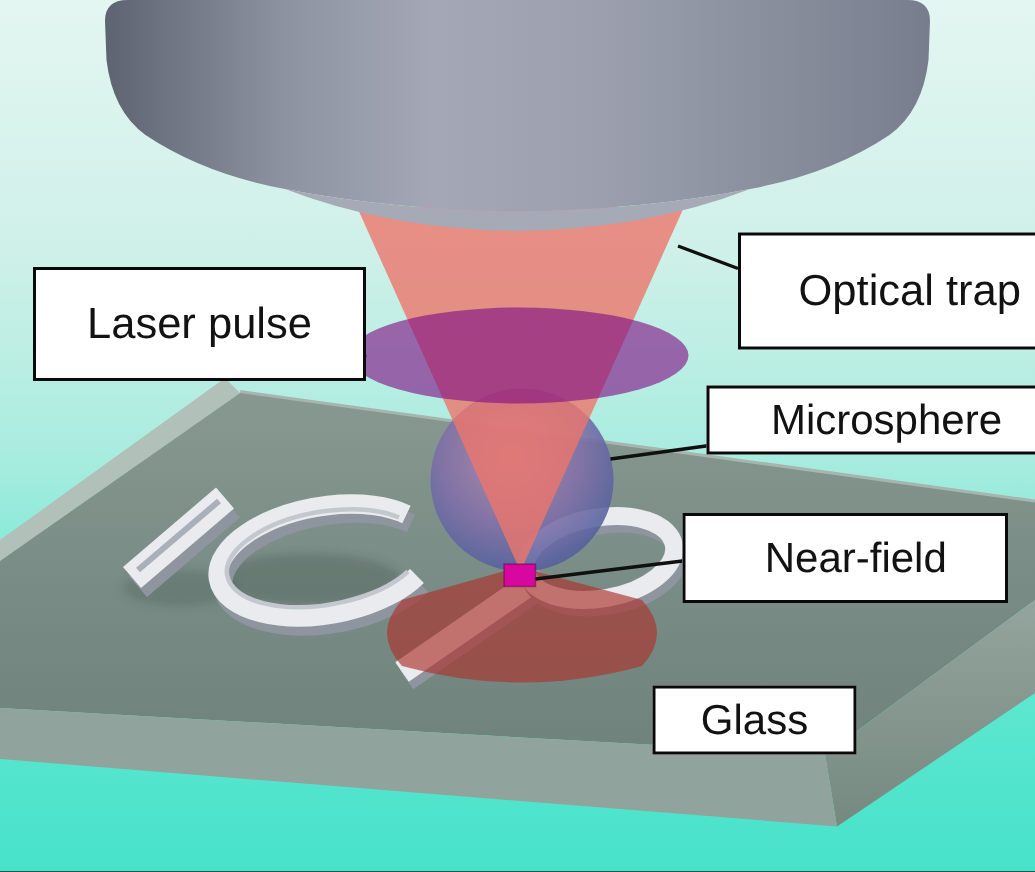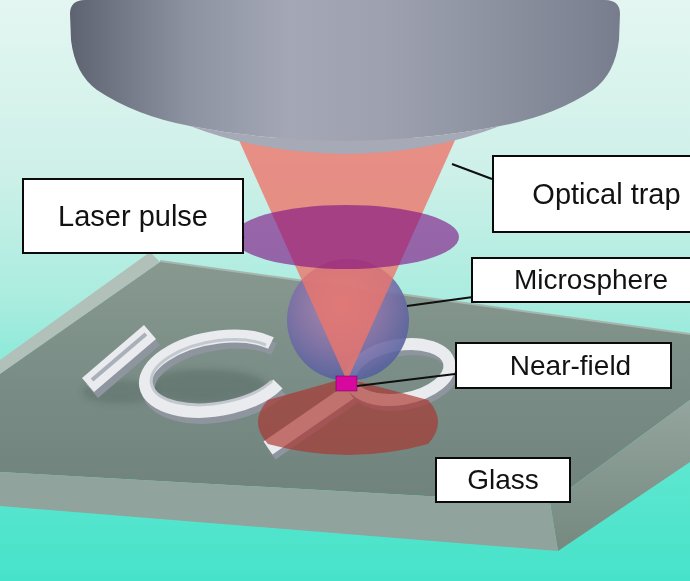--- a/index.html
+++ b/index.html
@@ -19,21 +19,21 @@
     color:#121212;
     display:flex;align-items:center;justify-content:center;
     font-size:29px;
     line-height:1;
     white-space:nowrap;
     z-index:5;
   }
   .co-laser  {left:22px;  top:178px; width:222px; height:76px;}
   .co-trap   {left:492px; top:155px; width:208px; height:78px;padding-left:21px;}
   .co-sphere {left:471px; top:257px; width:240px; height:46px; font-size:28px;}
-  .co-near   {left:455px; top:342px; width:217px; height:47px; font-size:28px;padding-left:14px;}
+  .co-near   {left:455px; top:342px; width:217px; height:60px; font-size:28px;padding-left:14px;}
   .co-glass  {left:435px; top:457px; width:136px; height:46px; font-size:28px;}
 </style>
 </head>
 <body>
 
 <div class="stage">
 
   <svg width="690" height="581" viewBox="0 0 690 581">
     <defs>
       <linearGradient id="lensGrad" x1="0" y1="0" x2="1" y2="0">

